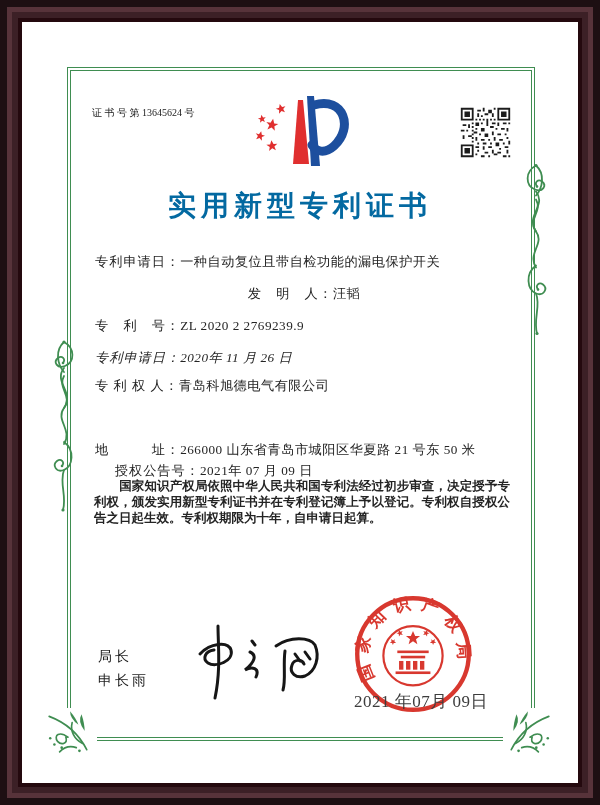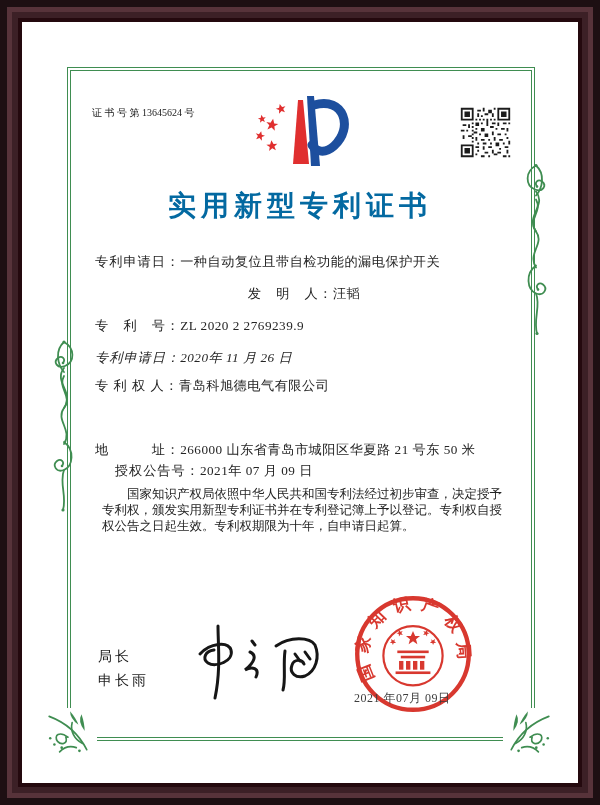--- a/index.html
+++ b/index.html
@@ -21,27 +21,27 @@
   .logo{position:absolute;left:250px;top:94px;width:100px;height:76px;z-index:4;}
   .qr{position:absolute;left:459px;top:106px;width:53px;height:53px;z-index:4;}
   .title{position:absolute;left:0;right:0;top:187px;text-align:center;font-size:28px;font-weight:bold;
          letter-spacing:5px;color:#0369a1;z-index:4;}
   .rows{position:absolute;left:95px;top:253px;width:418px;z-index:4;}
   .frow{position:absolute;left:0;width:418px;font-size:13.2px;color:#242424;white-space:pre;}
   .frow .lab{letter-spacing:1px;}
   .frow .val{letter-spacing:0.5px;}
   .pair2{position:absolute;left:205px;top:0;white-space:pre;}
   .paras{position:absolute;left:94px;top:478px;width:416px;z-index:4;}
-  .paras p{margin:8px;font-size:12.5px;line-height:16.2px;color:#242424;text-align:justify;}
+  .paras p{margin:0;font-size:12.5px;line-height:16.2px;color:#242424;text-align:justify;font-weight:bold;}
   .signoff{position:absolute;left:98px;top:644px;z-index:4;
            font-family:"Liberation Sans","DejaVu Sans",sans-serif;font-size:14px;
            letter-spacing:3px;color:#1c1c1c;line-height:24px;}
   .sig{position:absolute;left:178px;top:620px;width:162px;height:82px;z-index:4;}
   .seal{position:absolute;left:352px;top:593px;width:122px;height:122px;z-index:4;}
-  .seal-date{position:absolute;left:354px;top:690px;font-size:12px;color:#3d3d3d;
+  .seal-date{position:absolute;left:354px;top:690px;font-size:17px;color:#3d3d3d;
              letter-spacing:0.5px;z-index:5;white-space:pre;}
 </style>
 </head>
 <body>
 
 <div id="stage">
 
   <div class="f1"></div>
   <div class="f2"></div>
   <div class="f3"></div>

